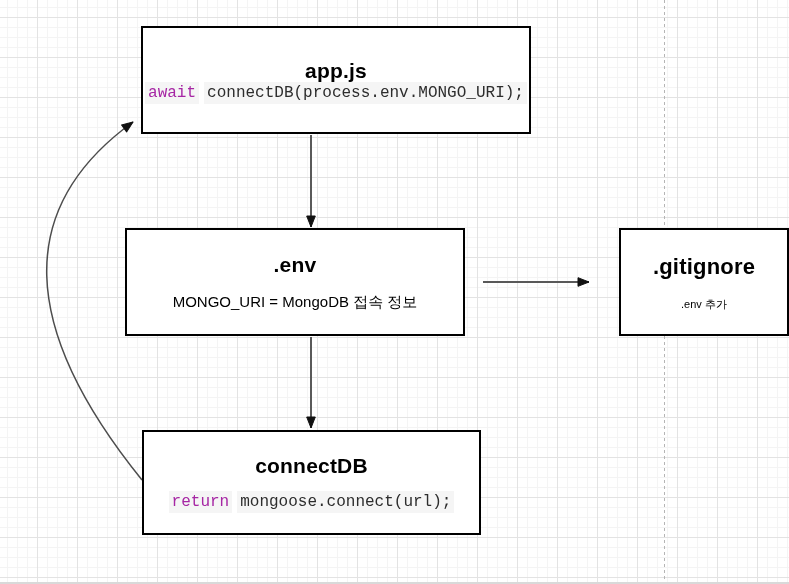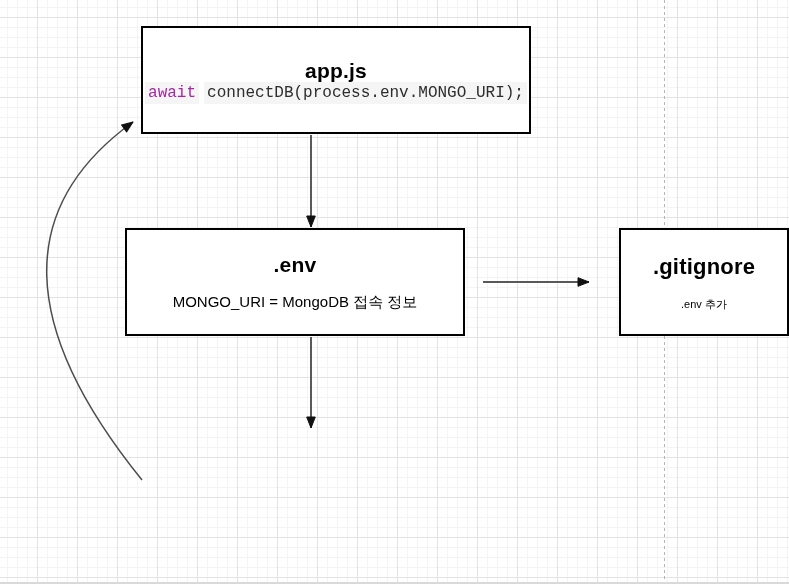--- a/index.html
+++ b/index.html
@@ -112,15 +112,19 @@
   <div class="node node-env">
     <div class="node-title">.env</div>
     <div class="node-sub">MONGO_URI = MongoDB 접속 정보</div>
   </div>
 
   <div class="node node-gitignore">
     <div class="node-title">.gitignore</div>
     <div class="node-sub">.env 추가</div>
   </div>
 
+  <div class="node node-connectdb">
+    <div class="node-title">connectDB</div>
+    <div class="code-line"><span class="kw">return</span><span class="cd">mongoose.connect(url);</span></div>
+  </div>
 
   <div class="bottom-edge"></div>
 </div>
 
 </body></html>

